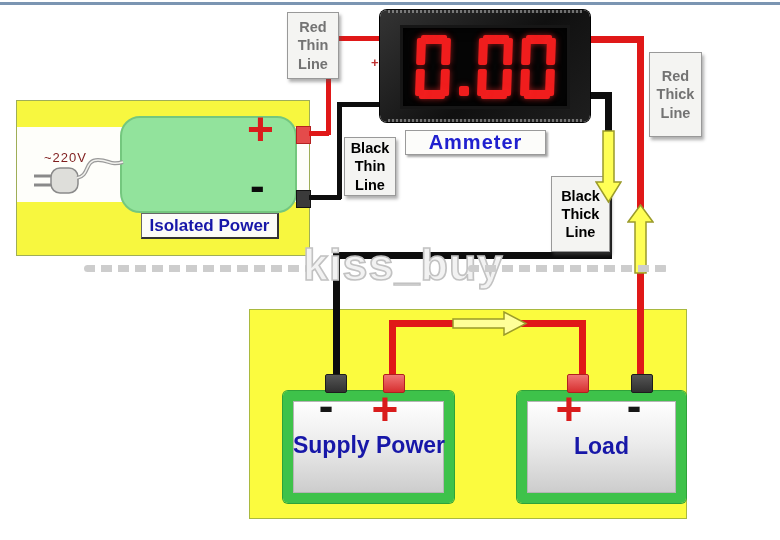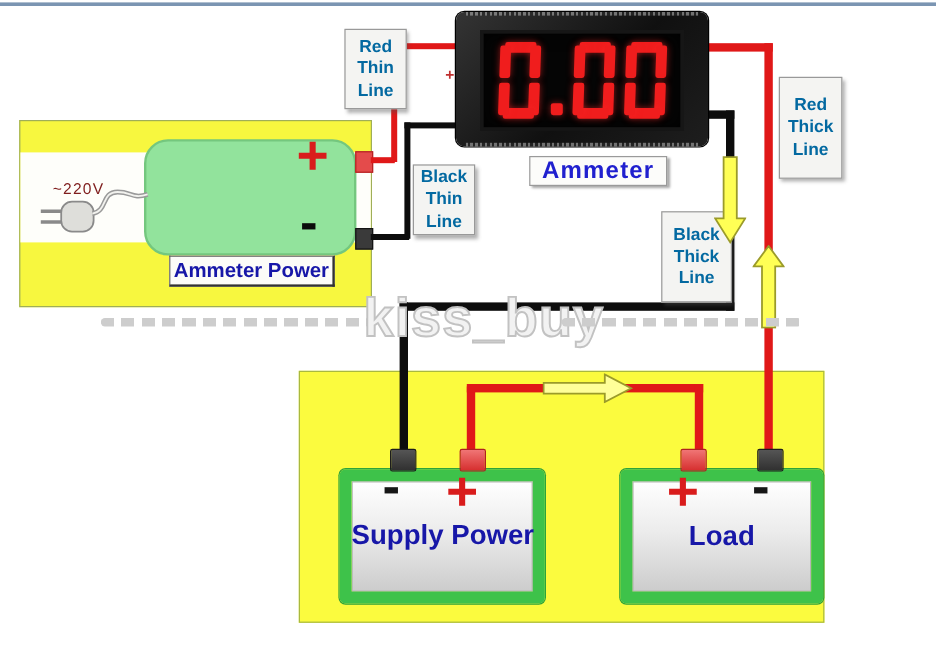--- a/index.html
+++ b/index.html
@@ -53,22 +53,22 @@
   #load-plus{left:548px;top:386px;width:42px;}
   #load-minus{left:618px;top:384px;width:32px;}
   .bat-label{position:absolute;z-index:15;font-size:23px;font-weight:bold;color:#1717a8;text-align:center;}
   #supply-label{left:287px;top:432px;width:164px;}
   #load-label{left:521px;top:433px;width:161px;}
 
   
   .tag{position:absolute;background:#f4f4f2;border:1px solid #999;box-shadow:2px 3px 3px rgba(80,80,80,.45);
        font-weight:bold;font-size:14.5px;line-height:1.25;text-align:center;white-space:pre-line;
        display:flex;align-items:center;justify-content:center;z-index:20;}
-  .tag-red{color:#0369a1;margin-top:12px;}
-  .tag-black{color:#0369a1;}
+  .tag-red{color:#737373;}
+  .tag-black{color:#000000;}
   #tag-red-thin{left:287px;top:12px;width:52px;height:67px;}
   #tag-black-thin{left:344px;top:137px;width:52px;height:59px;}
   #tag-red-thick{left:649px;top:52px;width:53px;height:85px;}
   #tag-black-thick{left:551px;top:176px;width:59px;height:76px;}
 
   
   #ammeter{left:380px;top:10px;width:210px;height:112px;border-radius:7px;z-index:22;
            background:linear-gradient(135deg,#343434 0%,#101010 55%,#1e1e1e 100%);
            box-shadow:0 0 0 1px #000;}
   #ammeter::before,#ammeter::after{content:"";position:absolute;left:8px;right:8px;height:3px;
@@ -76,21 +76,21 @@
   #ammeter::before{top:0;}
   #ammeter::after{bottom:0;}
   #amm-screen{left:403px;top:28px;width:164px;height:78px;background:#050505;z-index:23;
               box-shadow:inset 0 0 12px #000,0 0 0 3px #161616;
               display:flex;align-items:center;justify-content:center;gap:9px;}
   .seg-digit{position:relative;width:34px;height:64px;transform:skewX(-2deg);display:inline-block;}
   .seg{position:absolute;display:block;background:#f01d1d;border-radius:2px;box-shadow:0 0 6px rgba(255,40,40,.55);}
   .seg-dot{display:inline-block;width:10px;height:10px;background:#f01d1d;border-radius:2px;
            box-shadow:0 0 6px rgba(255,40,40,.55);margin-top:48px;}
   #amm-polarity{left:371px;top:56px;font-size:13px;font-weight:bold;color:#c03030;z-index:24;line-height:1;}
-  #tag-ammeter{left:441px;top:130px;width:115px;height:25px;background:#fcfcfa;border:1px solid #9a9a9a;
+  #tag-ammeter{left:405px;top:130px;width:141px;height:25px;background:#fcfcfa;border:1px solid #9a9a9a;
                box-shadow:2px 2px 2px rgba(0,0,0,.35);color:#2020cf;font-size:20px;font-weight:bold;
                letter-spacing:1px;display:flex;align-items:center;justify-content:center;z-index:22;}
 
   
   .arrow{position:absolute;z-index:30;}
 
   
   #wm-text{left:303px;top:242px;font-size:45px;font-weight:bold;color:#f2f2f2;letter-spacing:1px;z-index:40;
            -webkit-text-stroke:1.6px #c2c2c2;line-height:1;}
   .wm-dash{position:absolute;top:265px;height:7px;z-index:40;border-radius:4px;
@@ -113,21 +113,21 @@
     <line x1="8" y1="29" x2="26" y2="29" stroke="#8a8a8a" stroke-width="3"></line>
     <rect x="25" y="12" width="27" height="25" rx="9" fill="#dededa" stroke="#8a8a8a" stroke-width="1.5"></rect>
     <path d="M 51 22 C 64 20 58 4 72 4 C 84 4 84 10 97 6" fill="none" stroke="#9a9a9a" stroke-width="4"></path>
     <path d="M 51 22 C 64 20 58 4 72 4 C 84 4 84 10 97 6" fill="none" stroke="#f2f2ee" stroke-width="1.5"></path>
   </svg>
   <div class="abs" id="dc-box"></div>
   <div class="abs" id="dc-plus">+</div>
   <div class="abs" id="dc-minus">-</div>
   <div class="abs" id="iso-term-pos"></div>
   <div class="abs" id="iso-term-neg"></div>
-  <div class="abs" id="iso-tag">Ammeter Power</div>
+  <div class="abs" id="iso-tag">Isolated Power</div>
 
   <div class="wire wred" style="left:326px;top:36px;width:58px;height:5px;"></div>
   <div class="wire wred" style="left:326px;top:36px;width:5px;height:99px;"></div>
   <div class="wire wred" style="left:309px;top:131px;width:20px;height:5px;"></div>
 
   <div class="wire wblack" style="left:337px;top:102px;width:46px;height:5px;"></div>
   <div class="wire wblack" style="left:337px;top:102px;width:5px;height:97px;"></div>
   <div class="wire wblack" style="left:309px;top:195px;width:32px;height:5px;"></div>
 
   <div class="wire wred" style="left:586px;top:36px;width:58px;height:7px;"></div>

